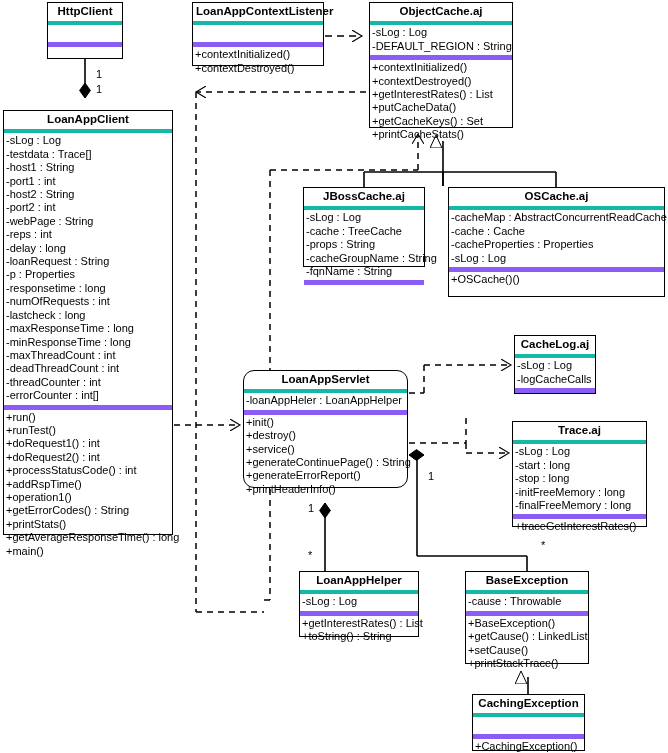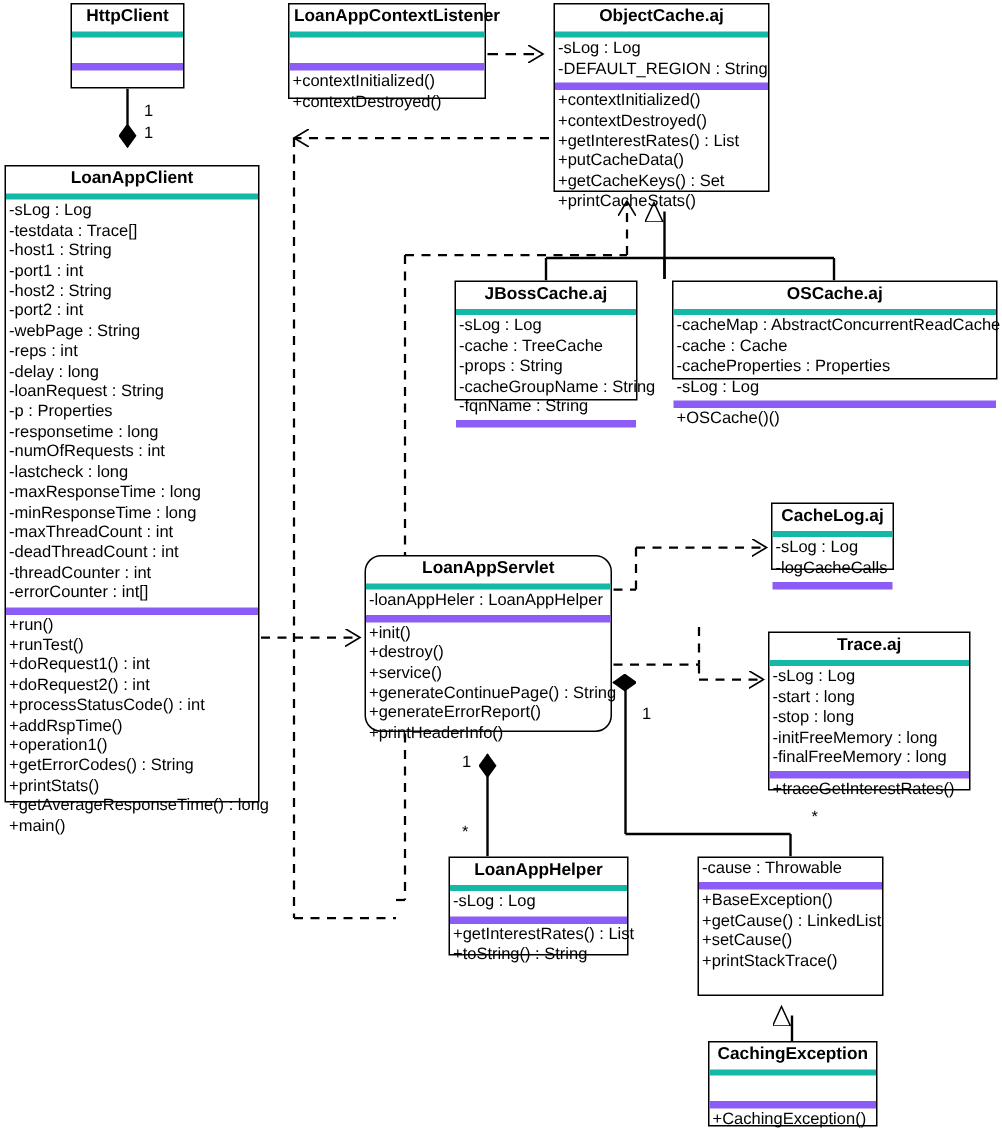--- a/index.html
+++ b/index.html
@@ -229,33 +229,33 @@
         <div class="cls-name">JBossCache.aj</div>
         <div class="cls-attrs">
           <div class="member">-sLog : Log</div>
           <div class="member">-cache : TreeCache</div>
           <div class="member">-props : String</div>
           <div class="member">-cacheGroupName : String</div>
           <div class="member">-fqnName : String</div>
         </div>
         <div class="cls-ops empty"></div>
       </div>
-      <div class="umlclass" style="left: 448px; top: 187px; width: 217px; height: 66px;">
+      <div class="umlclass" style="left: 448px; top: 187px; width: 217px; height: 110px;">
         <div class="cls-name">OSCache.aj</div>
         <div class="cls-attrs">
           <div class="member">-cacheMap : AbstractConcurrentReadCache</div>
           <div class="member">-cache : Cache</div>
           <div class="member">-cacheProperties : Properties</div>
           <div class="member">-sLog : Log</div>
         </div>
         <div class="cls-ops">
           <div class="member">+OSCache()()</div>
         </div>
       </div>
-      <div class="umlclass" style="left: 514px; top: 335px; width: 82px; height: 45px;">
+      <div class="umlclass" style="left: 514px; top: 335px; width: 82px; height: 59px;">
         <div class="cls-name">CacheLog.aj</div>
         <div class="cls-attrs">
           <div class="member">-sLog : Log</div>
           <div class="member">-logCacheCalls</div>
         </div>
         <div class="cls-ops empty"></div>
       </div>
       <div class="umlclass" style="left: 243px; top: 370px; width: 165px; height: 118px; border-radius: 11px;">
         <div class="cls-name">LoanAppServlet</div>
         <div class="cls-attrs">
@@ -287,20 +287,21 @@
         <div class="cls-name">LoanAppHelper</div>
         <div class="cls-attrs">
           <div class="member">-sLog : Log</div>
         </div>
         <div class="cls-ops">
           <div class="member">+getInterestRates() : List</div>
           <div class="member">+toString() : String</div>
         </div>
       </div>
       <div class="umlclass" style="left: 465px; top: 571px; width: 124px; height: 93px;">
+        <div class="cls-name">BaseException</div>
         <div class="cls-attrs">
           <div class="member">-cause : Throwable</div>
         </div>
         <div class="cls-ops">
           <div class="member">+BaseException()</div>
           <div class="member">+getCause() : LinkedList</div>
           <div class="member">+setCause()</div>
           <div class="member">+printStackTrace()</div>
         </div>
       </div>

